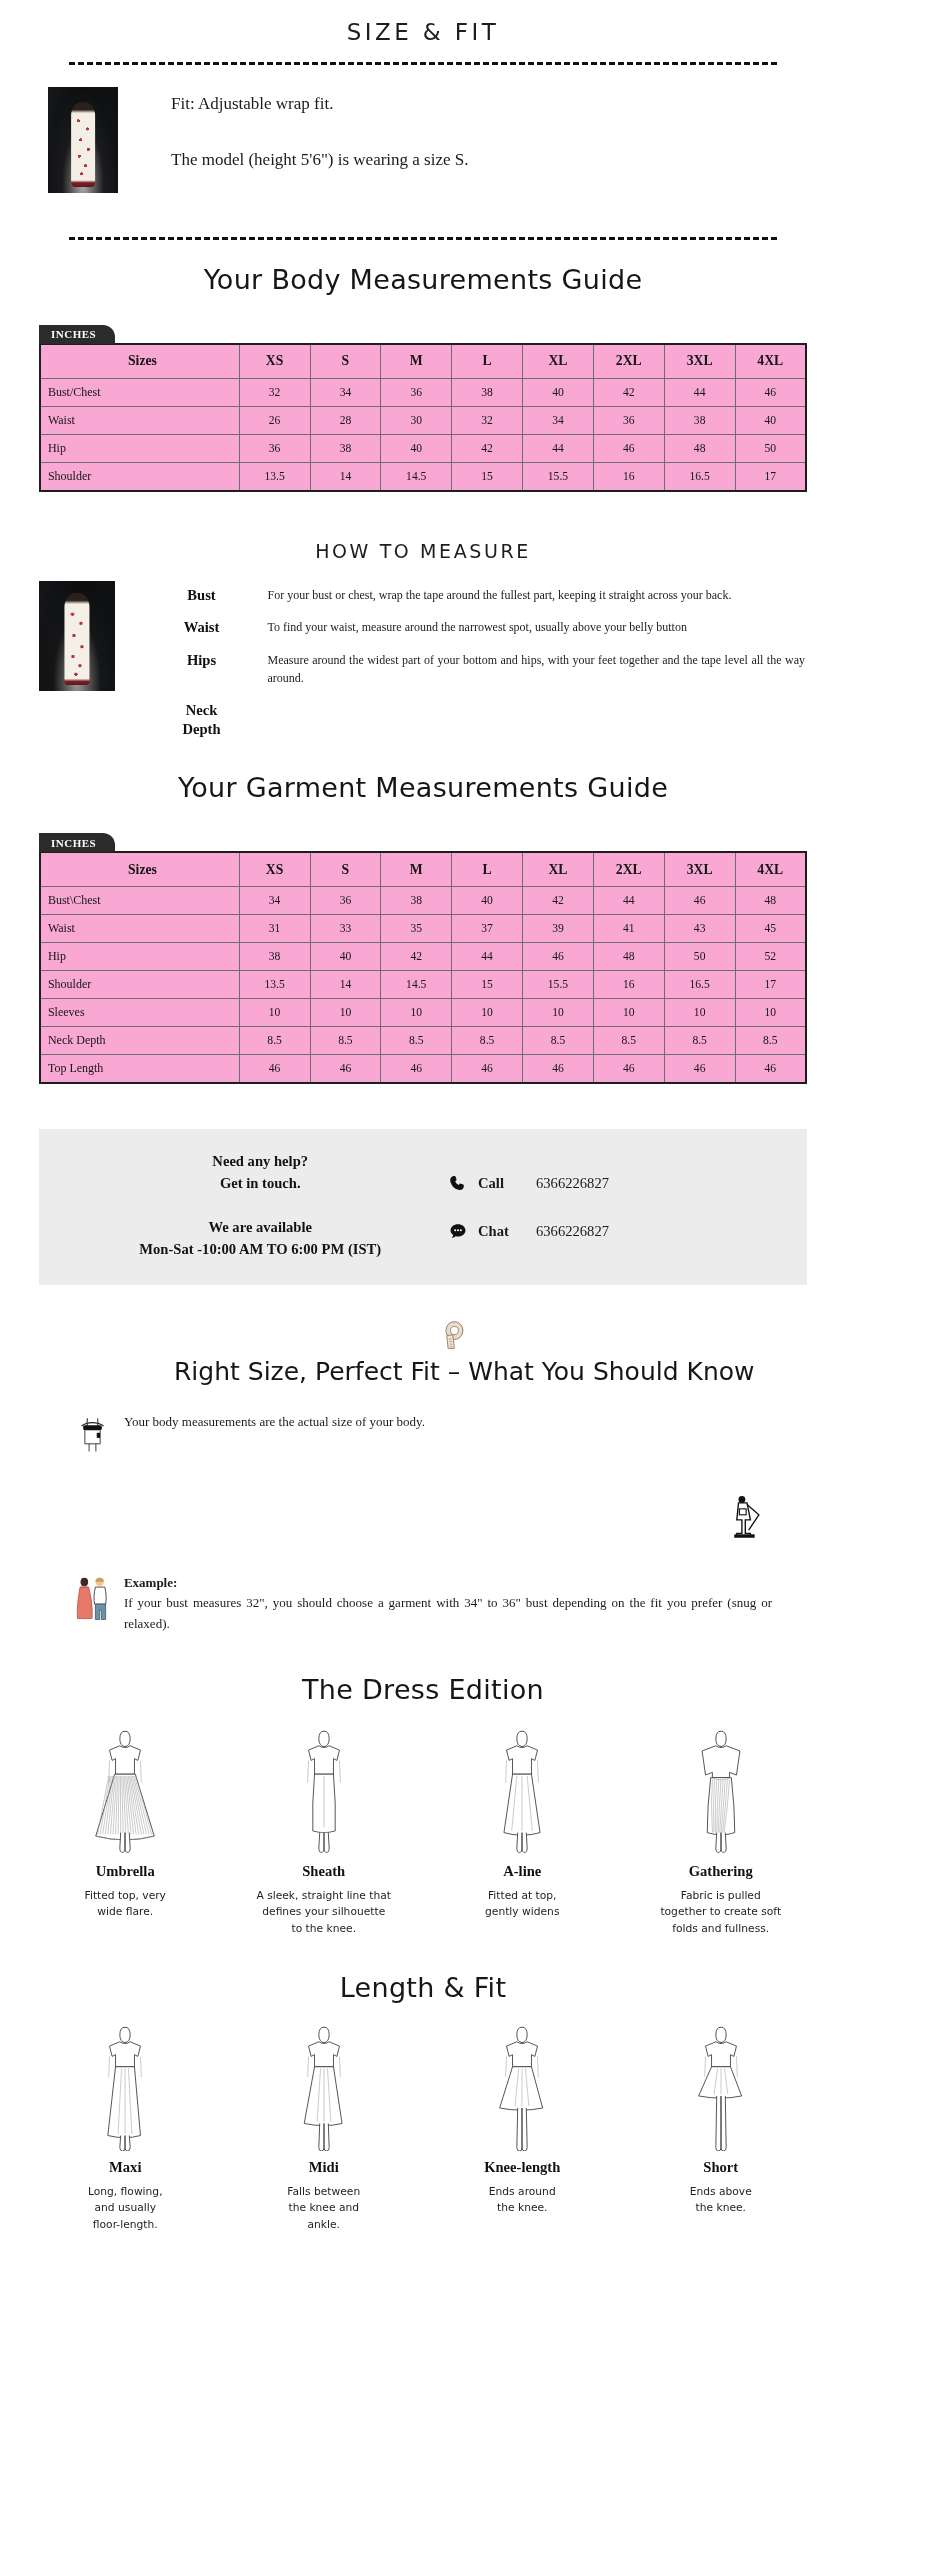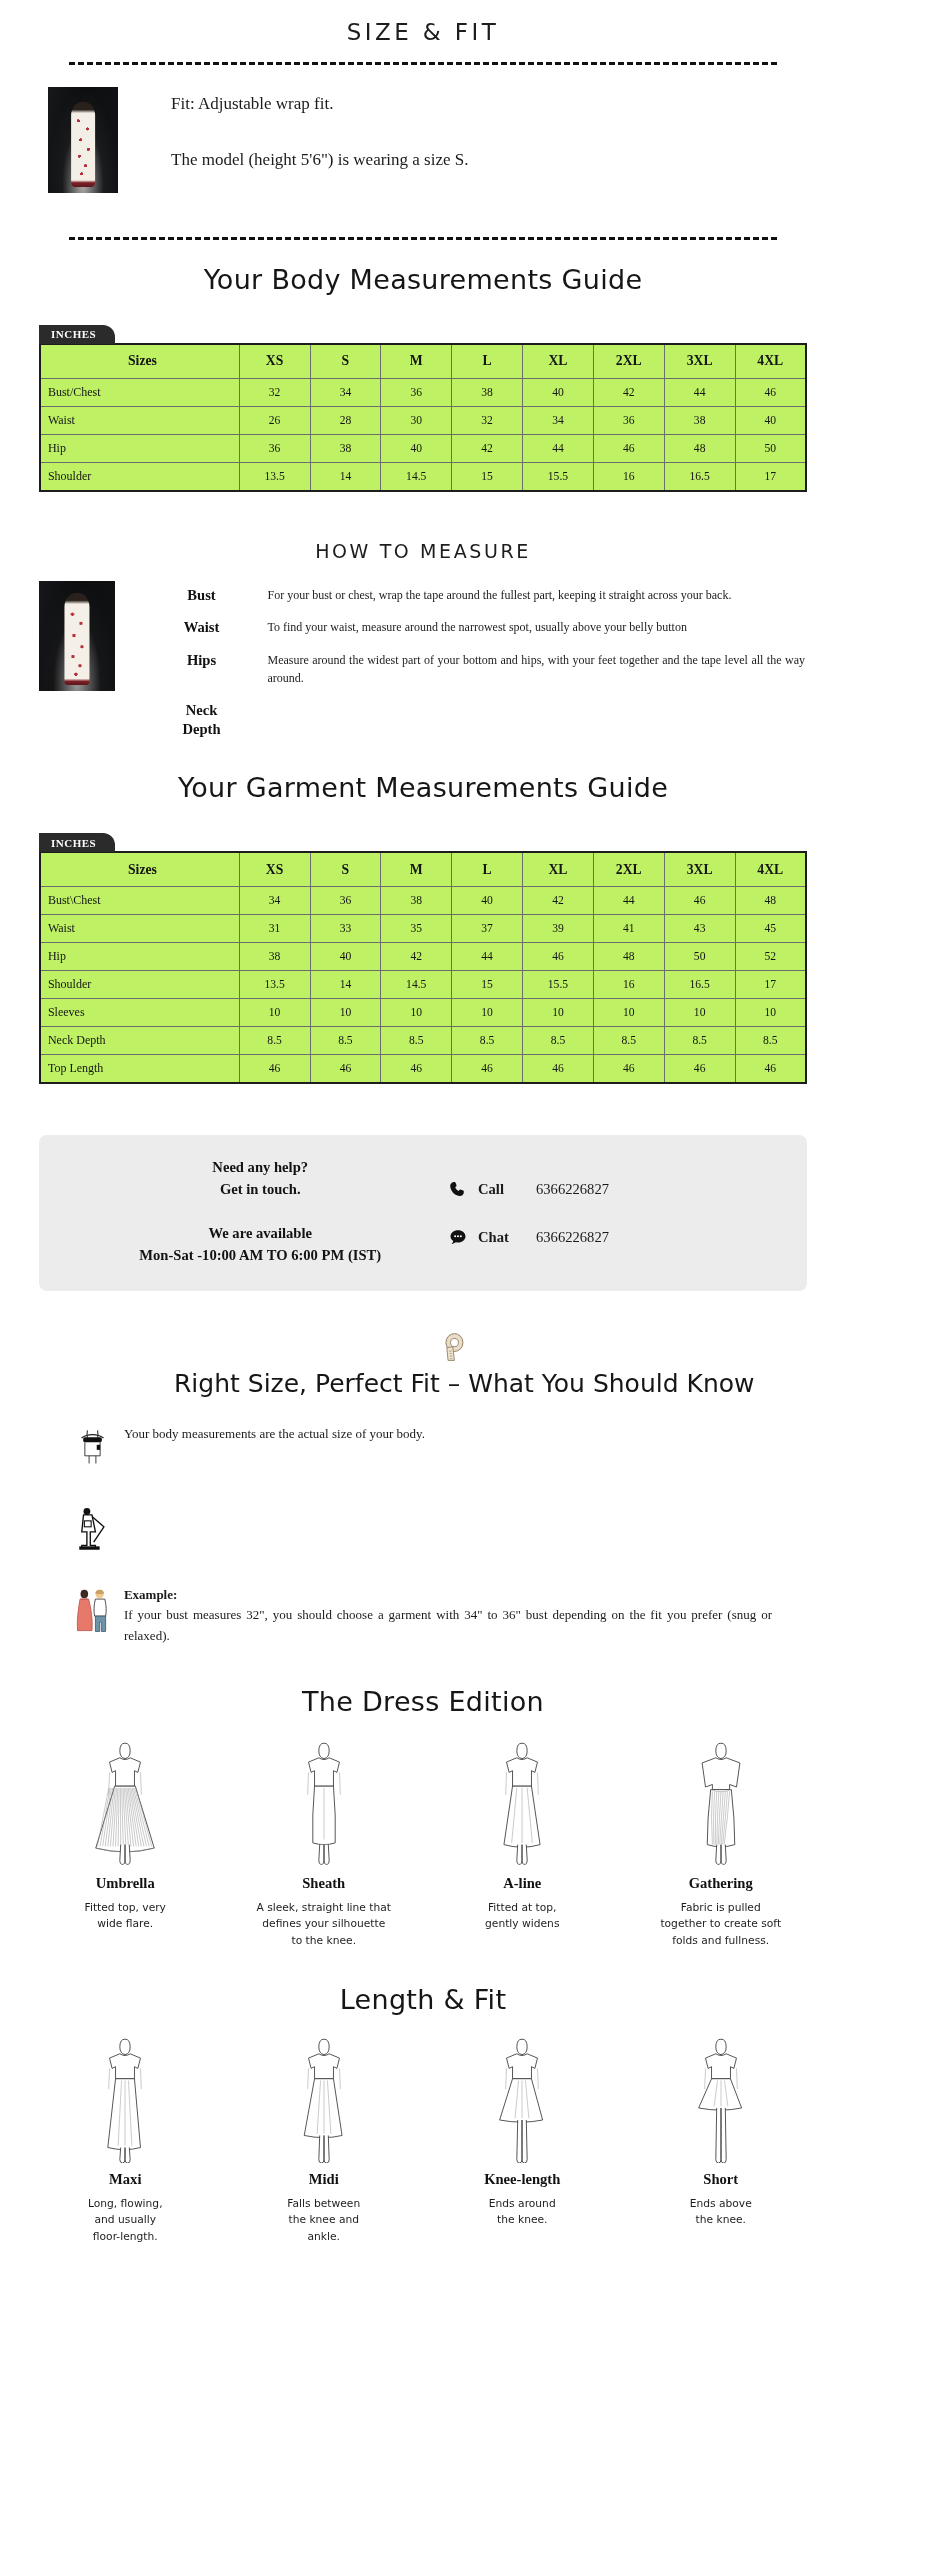--- a/index.html
+++ b/index.html
@@ -81,21 +81,21 @@
     font-weight:700; font-size:11px; letter-spacing:0.5px;
     padding: 3.4px 19px 3.4px 12px;
     border-radius: 0 12px 0 0;
     position:relative; top:0.9px;
   }
   table.size-table {
     border-collapse: collapse;
     width:100%;
     table-layout: fixed;
     border: 2.6px solid #1d1d1d;
-    background:#bef264;
+    background:#f9a8d4;
   }
   table.size-table th, table.size-table td {
     border: 0.9px solid #6d6d6d;
     text-align:center;
     font-family:"Liberation Serif", serif;
     font-size: 11.6px;
     color:#151515;
     padding: 6px 1.7px;
   }
   table.size-table thead th {
@@ -144,45 +144,44 @@
   }
   .measure-desc {
     flex:1; padding-left: 15.5px;
     font-family:"Liberation Serif", serif;
     font-size: 12px; line-height: 1.55; color:#1c1c1c;
     text-align: justify;
   }
 
   
   .help-box {
-    margin: 12px 39px; background:#ececec;
+    margin: 6px 39px; background:#ececec;
     display:flex; align-items:center;
     padding: 22px 34px 24px 34px;
-    border-radius: 8px;
   }
   .help-left { flex:1.15; text-align:center; font-family:"Liberation Serif", serif; }
   .help-left .hl-1 { font-weight:700; font-size:14.6px; line-height:1.5; color:#121212; }
   .help-left .hl-2 { font-weight:700; font-size:14.6px; line-height:1.5; margin-top:22px; color:#121212;}
   .help-right { flex:1; }
   .help-line { display:flex; align-items:center; margin: 6.9px 0 26px 0; }
   .help-line:last-child { margin-bottom: 3.4px; }
   .help-icon { width:22px; height:22px; flex:none; display:flex; align-items:center; justify-content:center; }
   .help-label {
     font-family:"Liberation Serif", serif; font-weight:700; font-size:14.6px;
     margin-left:8.6px; width:46px;
   }
   .help-value { font-family:"Liberation Serif", serif; font-size:14.6px; margin-left:12px; }
 
   
   .know-head { display:flex; align-items:center; margin: 0 0 0 67px; flex-direction: column; }
   .know-head h2 {
     font-family:"DejaVu Sans", sans-serif; font-weight:400;
     font-size: 25px; margin: 0 0 0 15.5px; color:#161616;
   }
-  .know-row { display:flex; align-items:flex-start; margin: 0 74px 0 67px; }
+  .know-row { display:flex; align-items:flex-start; margin: 0 74px 0 67px; justify-content: flex-end; }
   .know-ico { width:50px; flex:none; display:flex; justify-content:center; padding-top:3.4px; }
   .know-txt {
     flex:1; padding-left:6.9px;
     font-family:"Liberation Serif", serif; font-size:13px; line-height:1.6; color:#1b1b1b;
     text-align: justify;
   }
   .know-txt b { font-weight:700; }
 
   
   .grid4 { display:flex; margin: 0 26px; }

